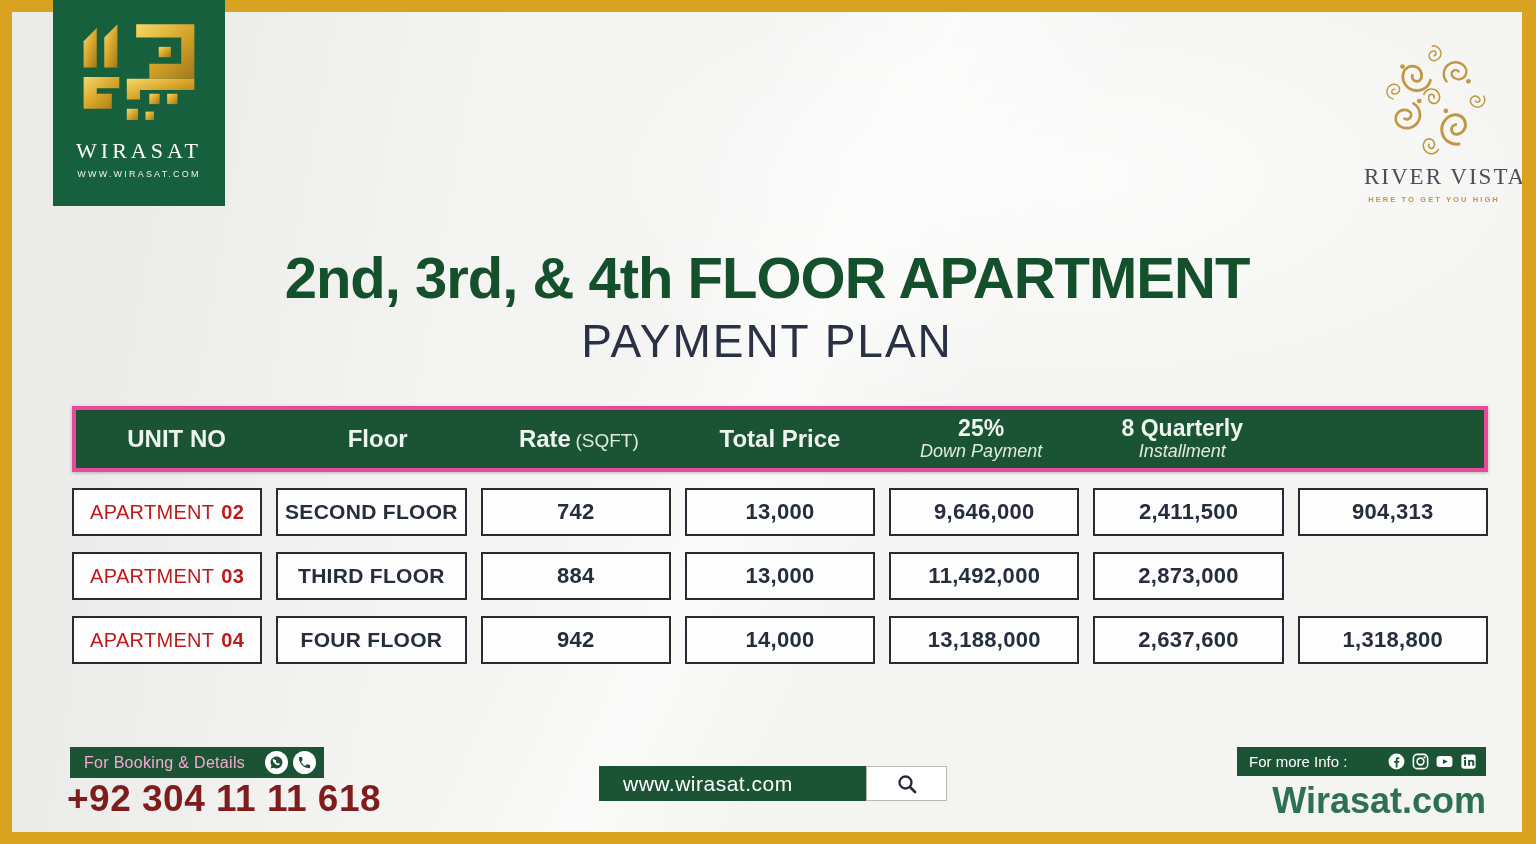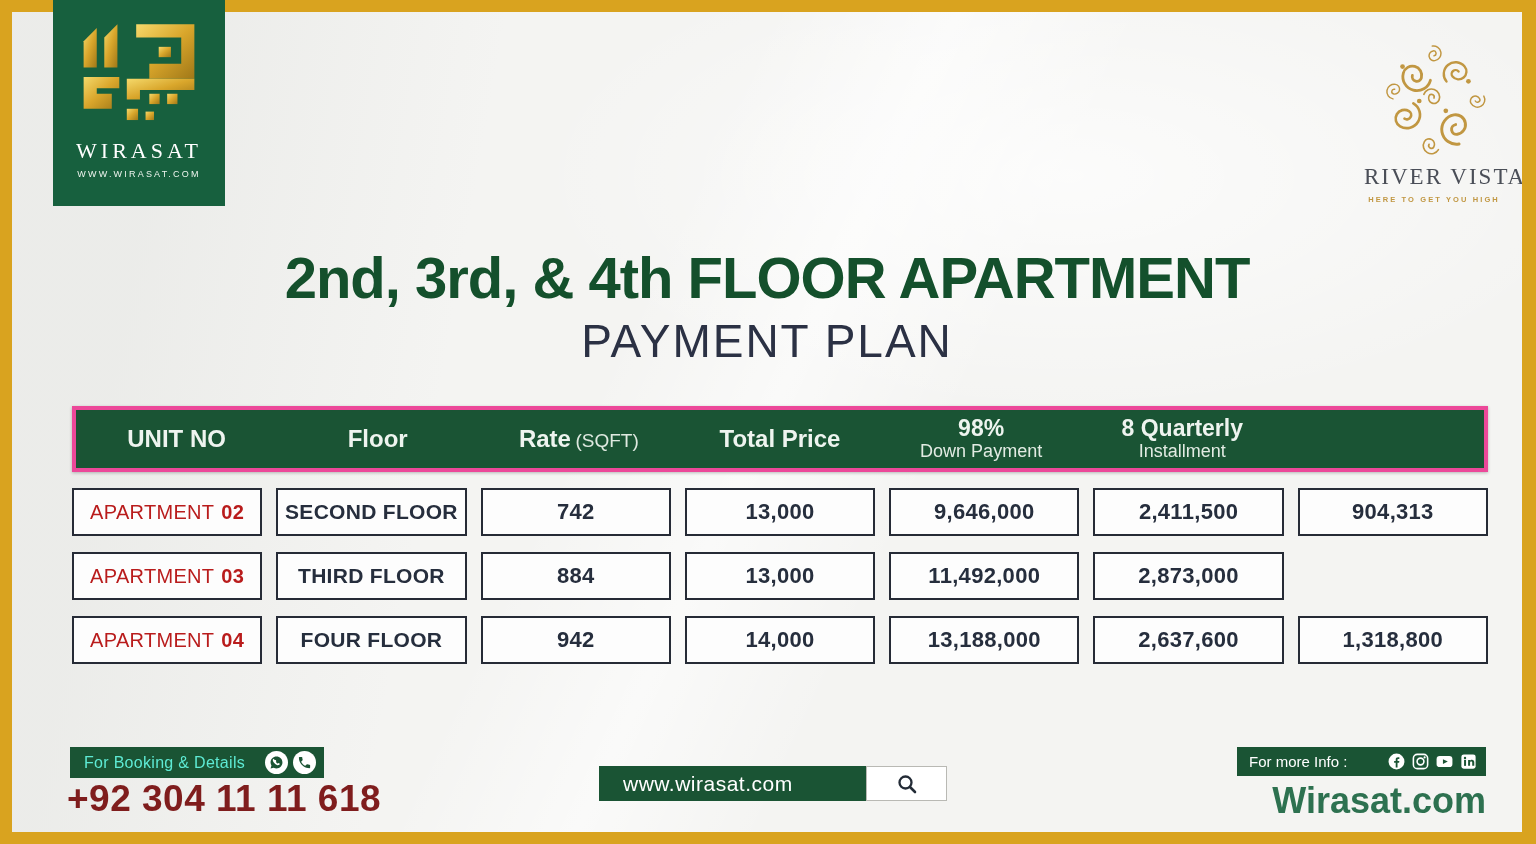--- a/index.html
+++ b/index.html
@@ -40,34 +40,34 @@
 
   
   .tbl { position:absolute; left:60px; top:394px; width:1416px; }
   .tbl-head { display:grid; grid-template-columns:repeat(7,1fr); align-items:center;
      height:66px; background:#1a5434; border:4px solid #ec4899;
      box-shadow:0 1px 3px rgba(0,0,0,.25); color:#eef4ef; text-align:center; }
   .h-main { font-size:24px; font-weight:bold; }
   .h-sub-inline { font-size:19px; font-weight:normal; color:#dfe9e0; }
   .h-two { line-height:1.1; }
   .h-two .h-main { font-size:23px; }
-  .h-sub-below { font-size:18px; font-weight:normal; color:#e2ebe3; }
+  .h-sub-below { font-size:18px; font-weight:normal; color:#e2ebe3;font-style:italic; }
 
   .tbl-row { display:grid; grid-template-columns:repeat(7,1fr); gap:14px; margin-top:16px; }
   .cell { height:48px; background:#fdfdfd; border:2px solid #262b36;
      display:flex; align-items:center; justify-content:center;
      font-size:22px; font-weight:bold; color:#262e3d; letter-spacing:.3px; }
   .cell-unit { font-weight:normal; color:#b91c1c; font-size:20px; }
   .cell-unit b { font-weight:bold; margin-left:7px; }
   .cell-floor { font-size:21px; }
 
   
   .book-bar { position:absolute; left:58px; top:735px; width:254px; height:31px;
      background:#1a5434; display:flex; align-items:center; padding:0 8px 0 14px; z-index:2; }
-  .book-label { color:#5eead4; font-size:16px; letter-spacing:.3px; flex:1; }
+  .book-label { color:#f9a8d4; font-size:16px; letter-spacing:.3px; flex:1; }
   .round-ic { width:23px; height:23px; border-radius:50%; background:#fff;
      display:flex; align-items:center; justify-content:center; margin-left:5px; }
   .round-ic svg { width:15px; height:15px; }
   .phone { position:absolute; left:55px; top:766px; font-size:37px; font-weight:bold;
      color:#7f1d1d; letter-spacing:.5px; z-index:2; }
 
   .search { position:absolute; left:587px; top:754px; height:35px; display:flex; z-index:2; }
   .search-green { width:267px; background:#1a5434; color:#fff; font-size:21px;
      display:flex; align-items:center; padding-left:24px; letter-spacing:.5px; }
   .search-white { width:81px; background:#fff; border:1px solid #b9b9b4;
@@ -119,21 +119,21 @@
       <div class="rv-tagline">HERE TO GET YOU HIGH</div>
     </div>
 
     <div class="tbl">
       <div class="tbl-head">
         <div><span class="h-main">UNIT NO</span></div>
         <div><span class="h-main">Floor</span></div>
         <div><span class="h-main">Rate</span> <span class="h-sub-inline">(SQFT)</span></div>
         <div><span class="h-main">Total Price</span></div>
         <div class="h-two">
-            <div class="h-main">98%</div>
+            <div class="h-main">25%</div>
             <div class="h-sub-below">Down Payment</div>
           </div>
         <div class="h-two">
             <div class="h-main">8 Quarterly</div>
             <div class="h-sub-below">Installment</div>
           </div>
       </div>
 
       <div class="tbl-row">
         <div class="cell cell-unit">

